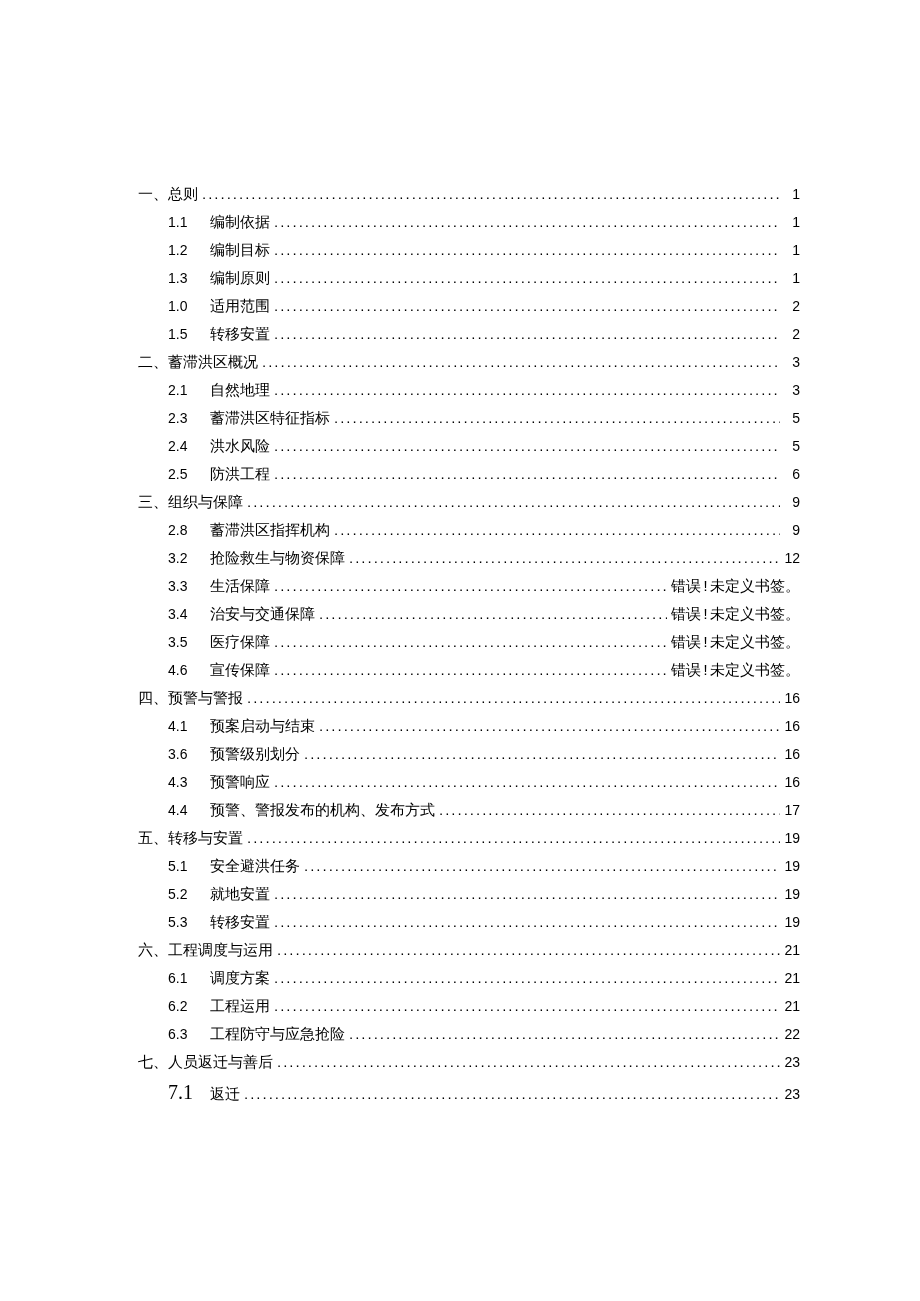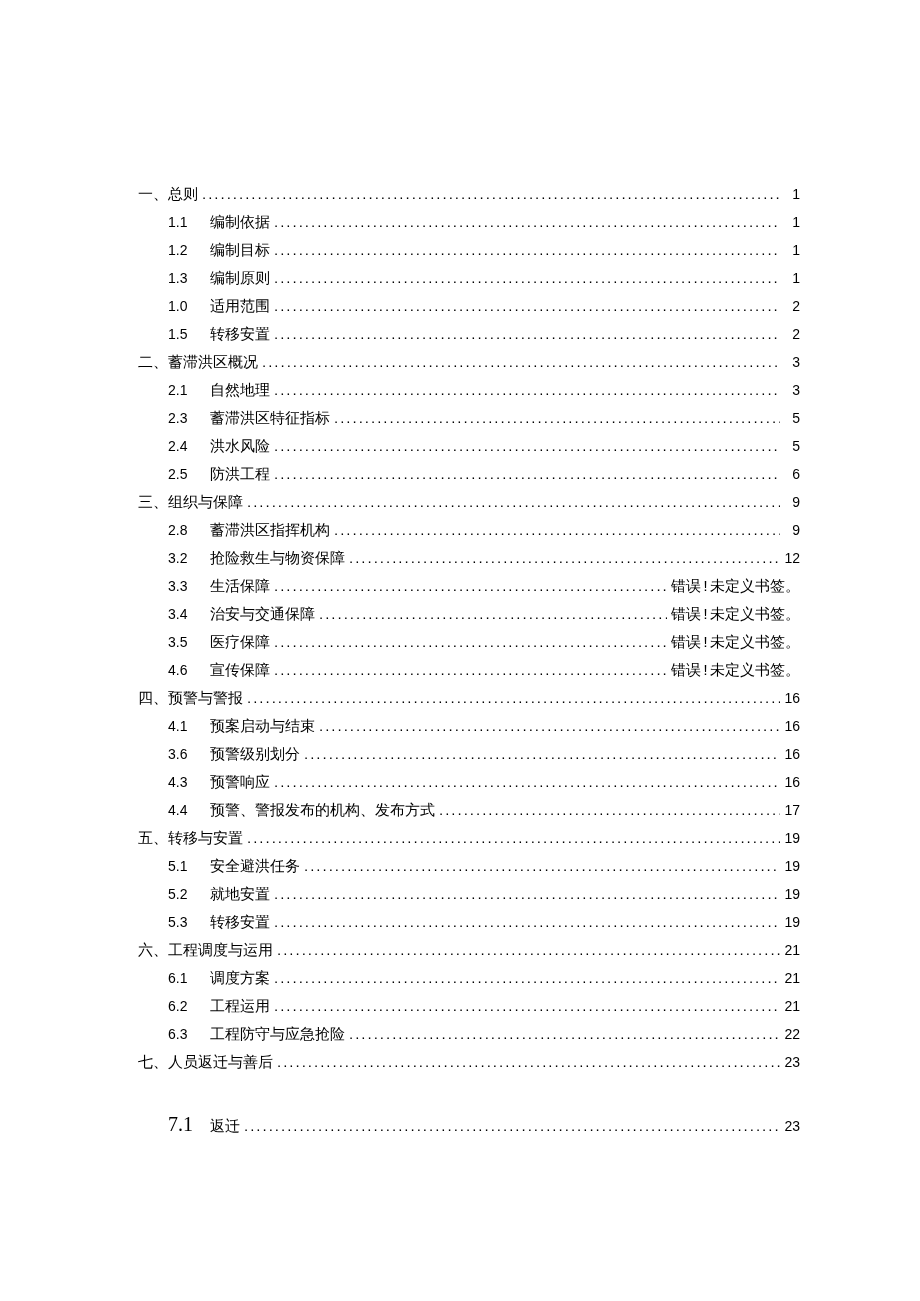--- a/index.html
+++ b/index.html
@@ -29,21 +29,20 @@
       font-size: 14px;
       margin-right: 14px;
       min-width: 28px;
     }
     .toc-title {
       flex-shrink: 0;
     }
     .toc-title-large {
       font-size: 20px;
       font-family: "SimSun", "宋体", serif;
-      margin-top: 32px;
     }
     .toc-dots {
       flex: 1;
       overflow: hidden;
       letter-spacing: 2px;
       margin: 0 4px;
       font-family: Arial, sans-serif;
     }
     .toc-dots::before {
       content: ".....................................................................................................................................................................";

